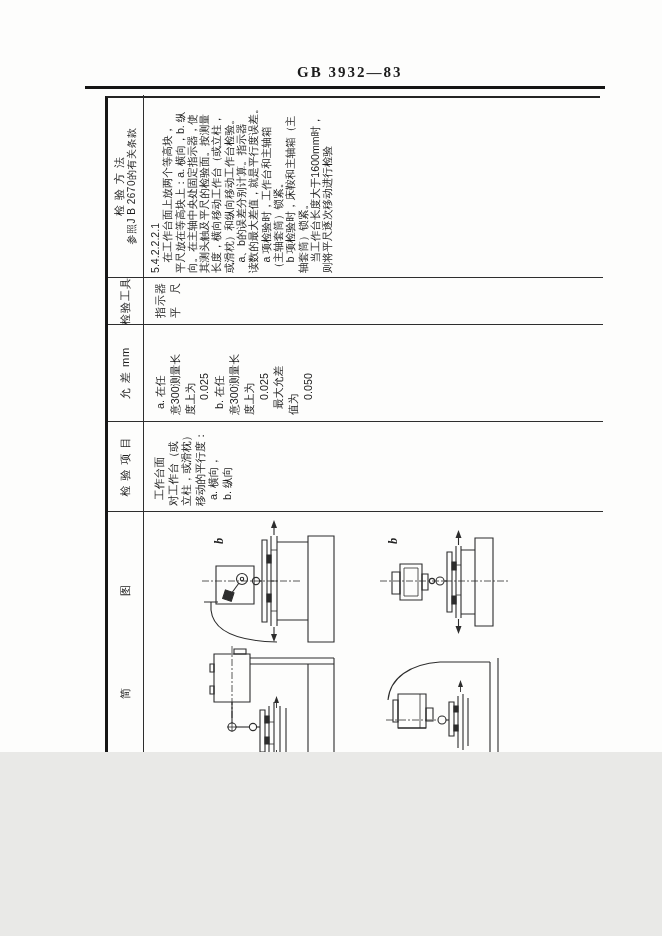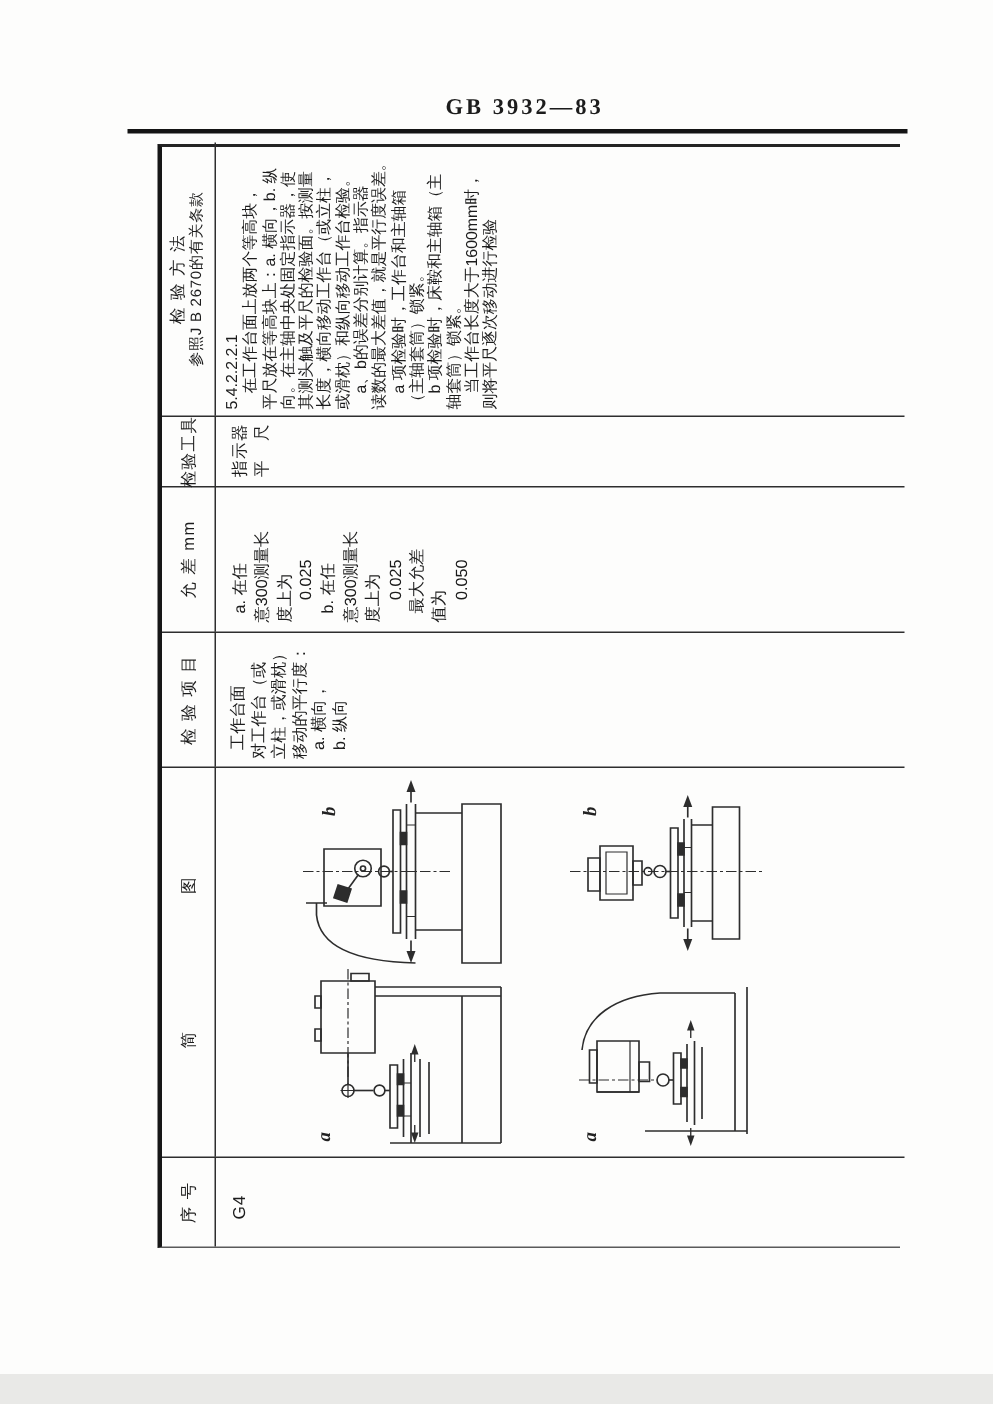--- a/index.html
+++ b/index.html
@@ -1,17 +1,17 @@
 <!DOCTYPE html>
 <html><head>
 <meta charset="utf-8">
 <style>
   html,body{margin:0;padding:0;background:#e9e9e7;}
   .page{
-    position:relative;width:662px;height:916px;margin:0 auto;
+    position:relative;width:662px;height:752px;margin:0 auto;
     background:#fdfdfc;overflow:hidden;
     font-family:"Liberation Sans","DejaVu Sans",sans-serif;color:#1c1c1c;
   }
   .gb-no{
     position:absolute;left:297px;top:64px;
     font-family:"Liberation Serif","DejaVu Serif",serif;
     font-size:15px;font-weight:700;letter-spacing:2px;white-space:nowrap;
   }
   .top-rule{position:absolute;left:85px;top:86px;width:520px;height:3px;background:#141414;}
 

